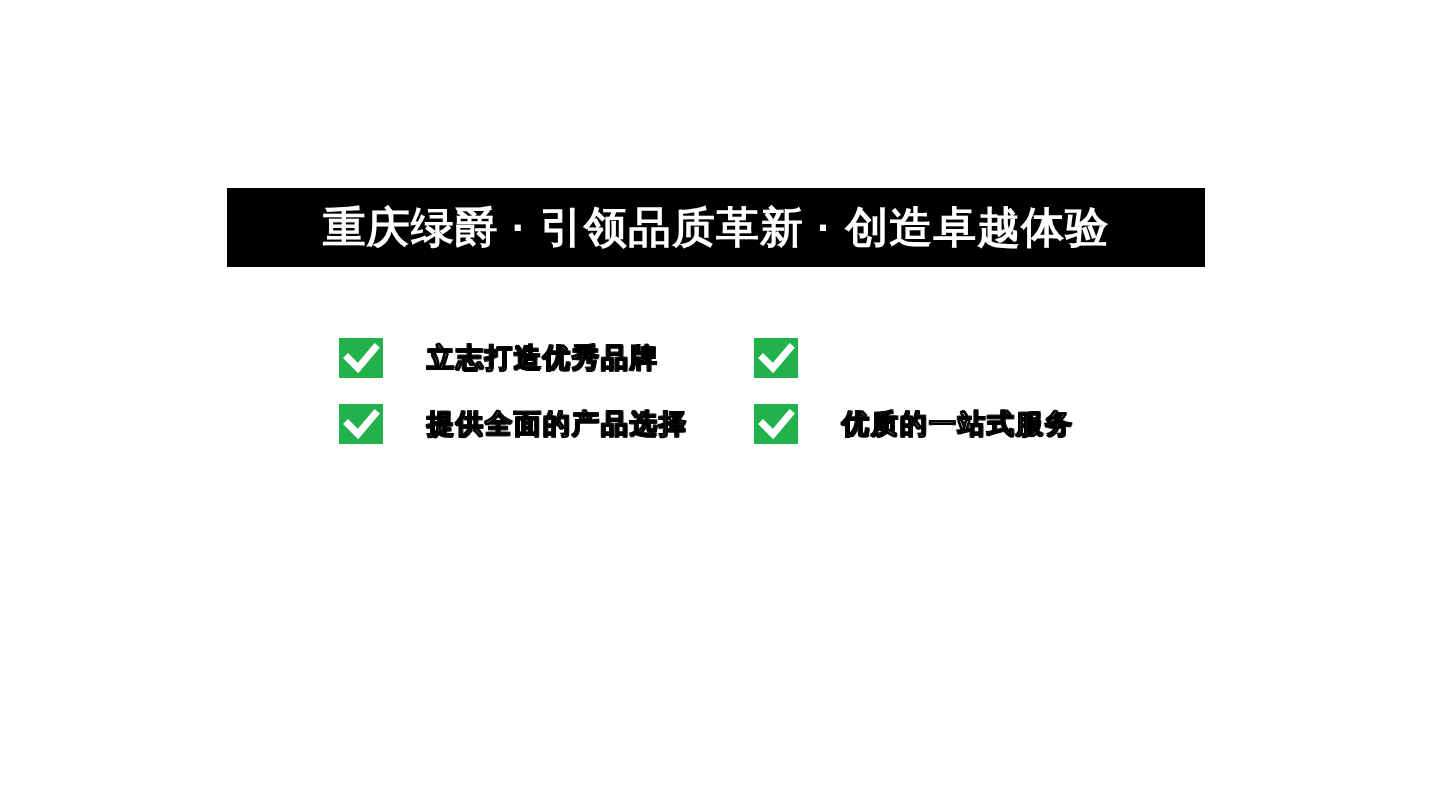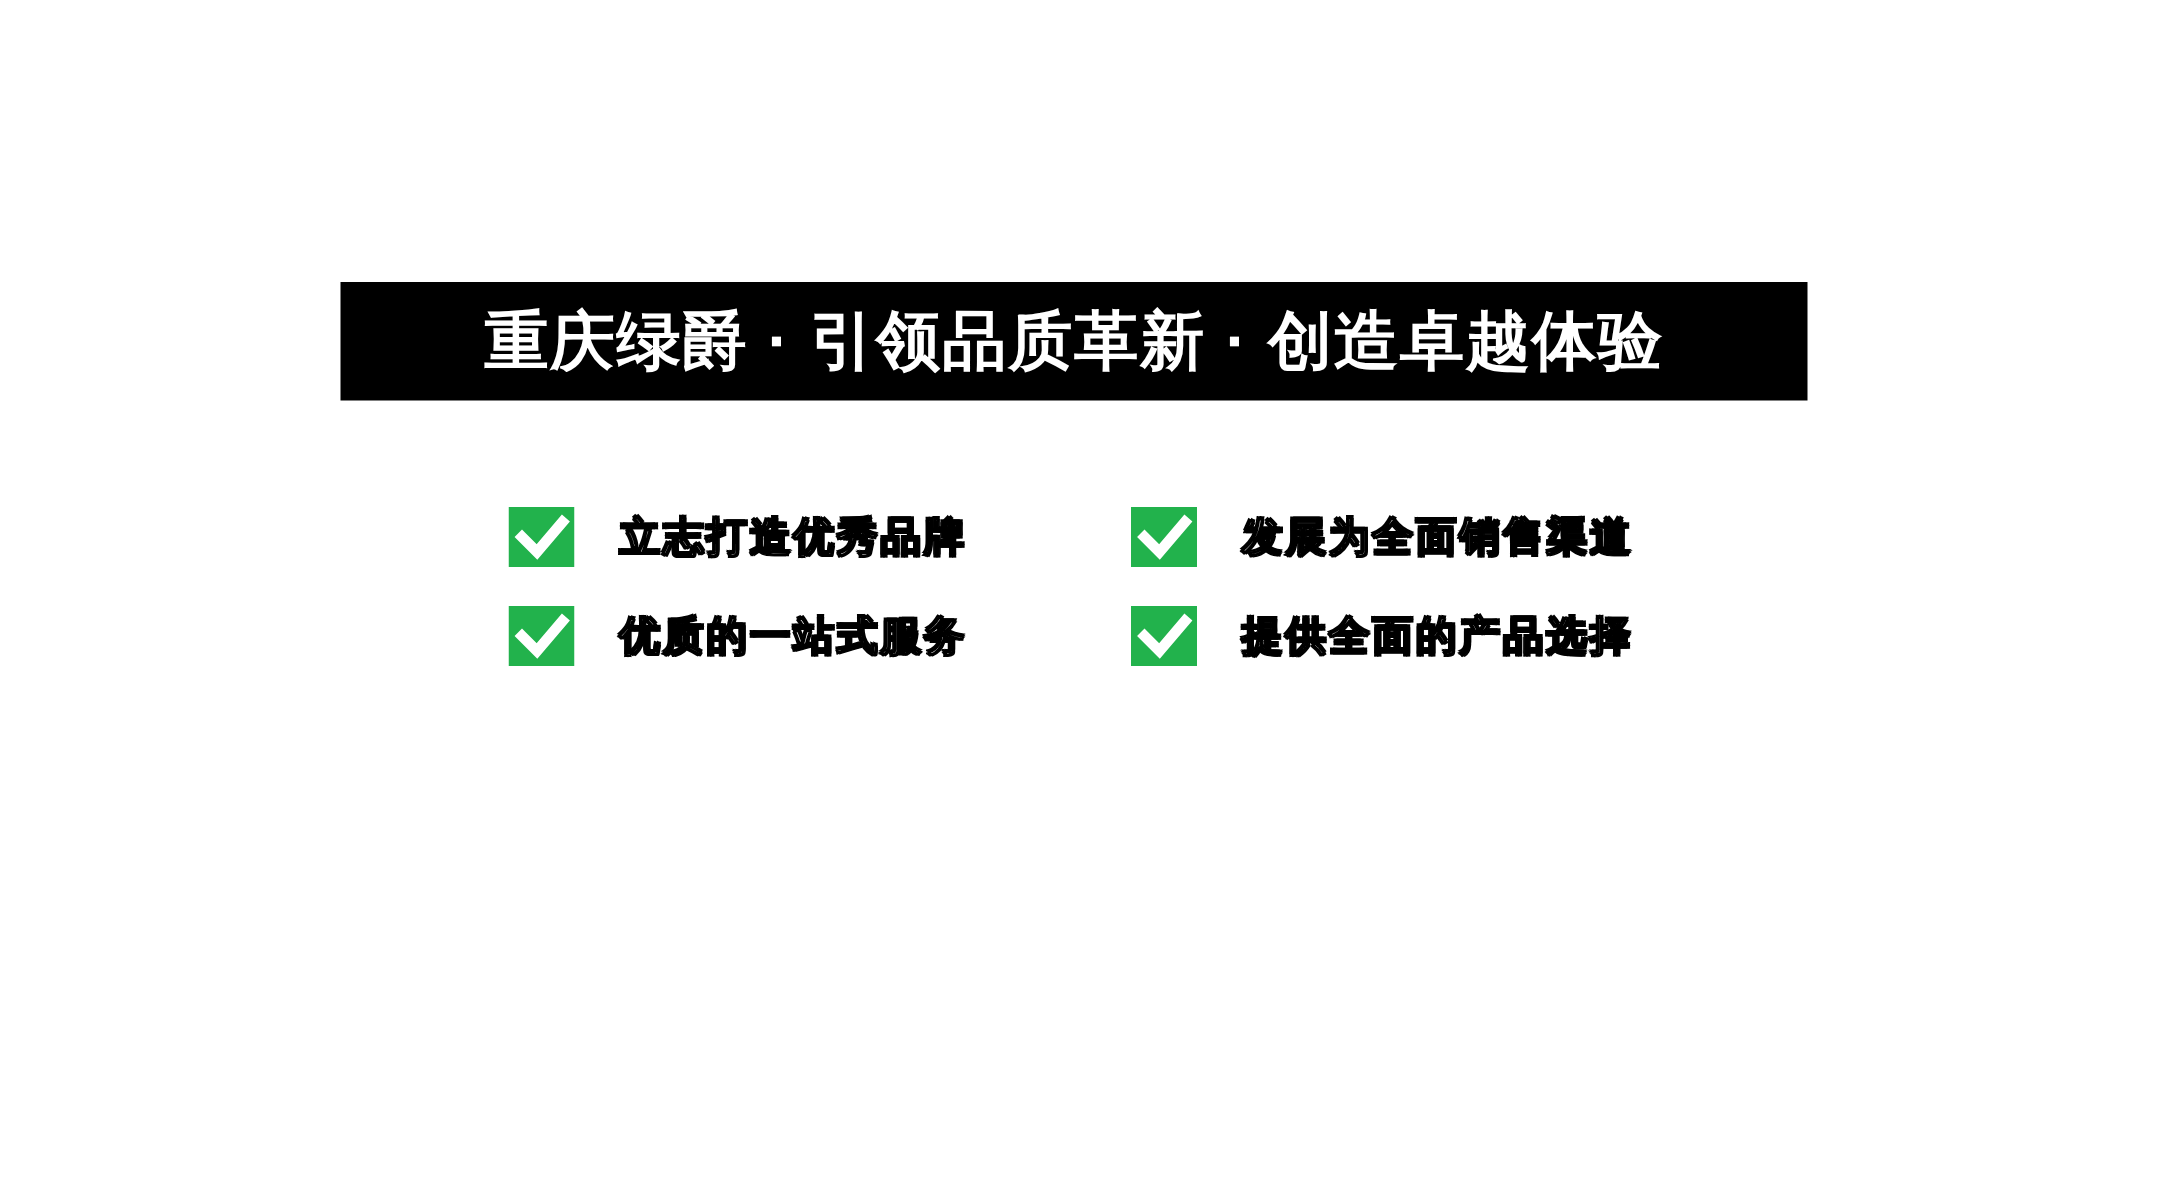--- a/index.html
+++ b/index.html
@@ -34,21 +34,21 @@
   .features {
     position: absolute;
     left: 339px; top: 338px;
     display: grid;
     grid-template-columns: 415px auto;
     row-gap: 26px;
   }
   .feature { display: flex; align-items: center; }
   .check-icon { width: 44px; height: 40px; flex: 0 0 auto; display: block; }
   .feature-label {
-    margin-left: 30px;
+    margin-left: 44px;
     font-size: 27px;
     font-weight: 700;
     letter-spacing: 2px;
     white-space: nowrap;
     color: #ffffff;
     -webkit-text-stroke: 1px #000;
     text-shadow:
       -1px -1px 0 #000,
        1px -1px 0 #000,
       -1px  1px 0 #000,
@@ -86,35 +86,34 @@
         <path d="M9 20 L19 30 L36 10" fill="none" stroke="#ffffff" stroke-width="7" stroke-linecap="square"></path>
       </svg>
       <span class="feature-label">立志打造优秀品牌</span>
     </div>
 
     <div class="feature">
       <svg class="check-icon" viewBox="0 0 44 40">
         <rect x="0" y="0" width="44" height="40" style="fill:var(--accent)"></rect>
         <path d="M9 20 L19 30 L36 10" fill="none" stroke="#ffffff" stroke-width="7" stroke-linecap="square"></path>
       </svg>
-      <span class="feature-label">发展为全面销售渠道</span>
+    </div>
+
+    <div class="feature">
+      <svg class="check-icon" viewBox="0 0 44 40">
+        <rect x="0" y="0" width="44" height="40" style="fill:var(--accent)"></rect>
+        <path d="M9 20 L19 30 L36 10" fill="none" stroke="#ffffff" stroke-width="7" stroke-linecap="square"></path>
+      </svg>
+      <span class="feature-label">提供全面的产品选择</span>
     </div>
 
     <div class="feature">
       <svg class="check-icon" viewBox="0 0 44 40">
         <rect x="0" y="0" width="44" height="40" style="fill:var(--accent)"></rect>
         <path d="M9 20 L19 30 L36 10" fill="none" stroke="#ffffff" stroke-width="7" stroke-linecap="square"></path>
       </svg>
       <span class="feature-label">优质的一站式服务</span>
     </div>
 
-    <div class="feature">
-      <svg class="check-icon" viewBox="0 0 44 40">
-        <rect x="0" y="0" width="44" height="40" style="fill:var(--accent)"></rect>
-        <path d="M9 20 L19 30 L36 10" fill="none" stroke="#ffffff" stroke-width="7" stroke-linecap="square"></path>
-      </svg>
-      <span class="feature-label">提供全面的产品选择</span>
-    </div>
-
   </div>
 
 
 </div>
 
 </body></html>

